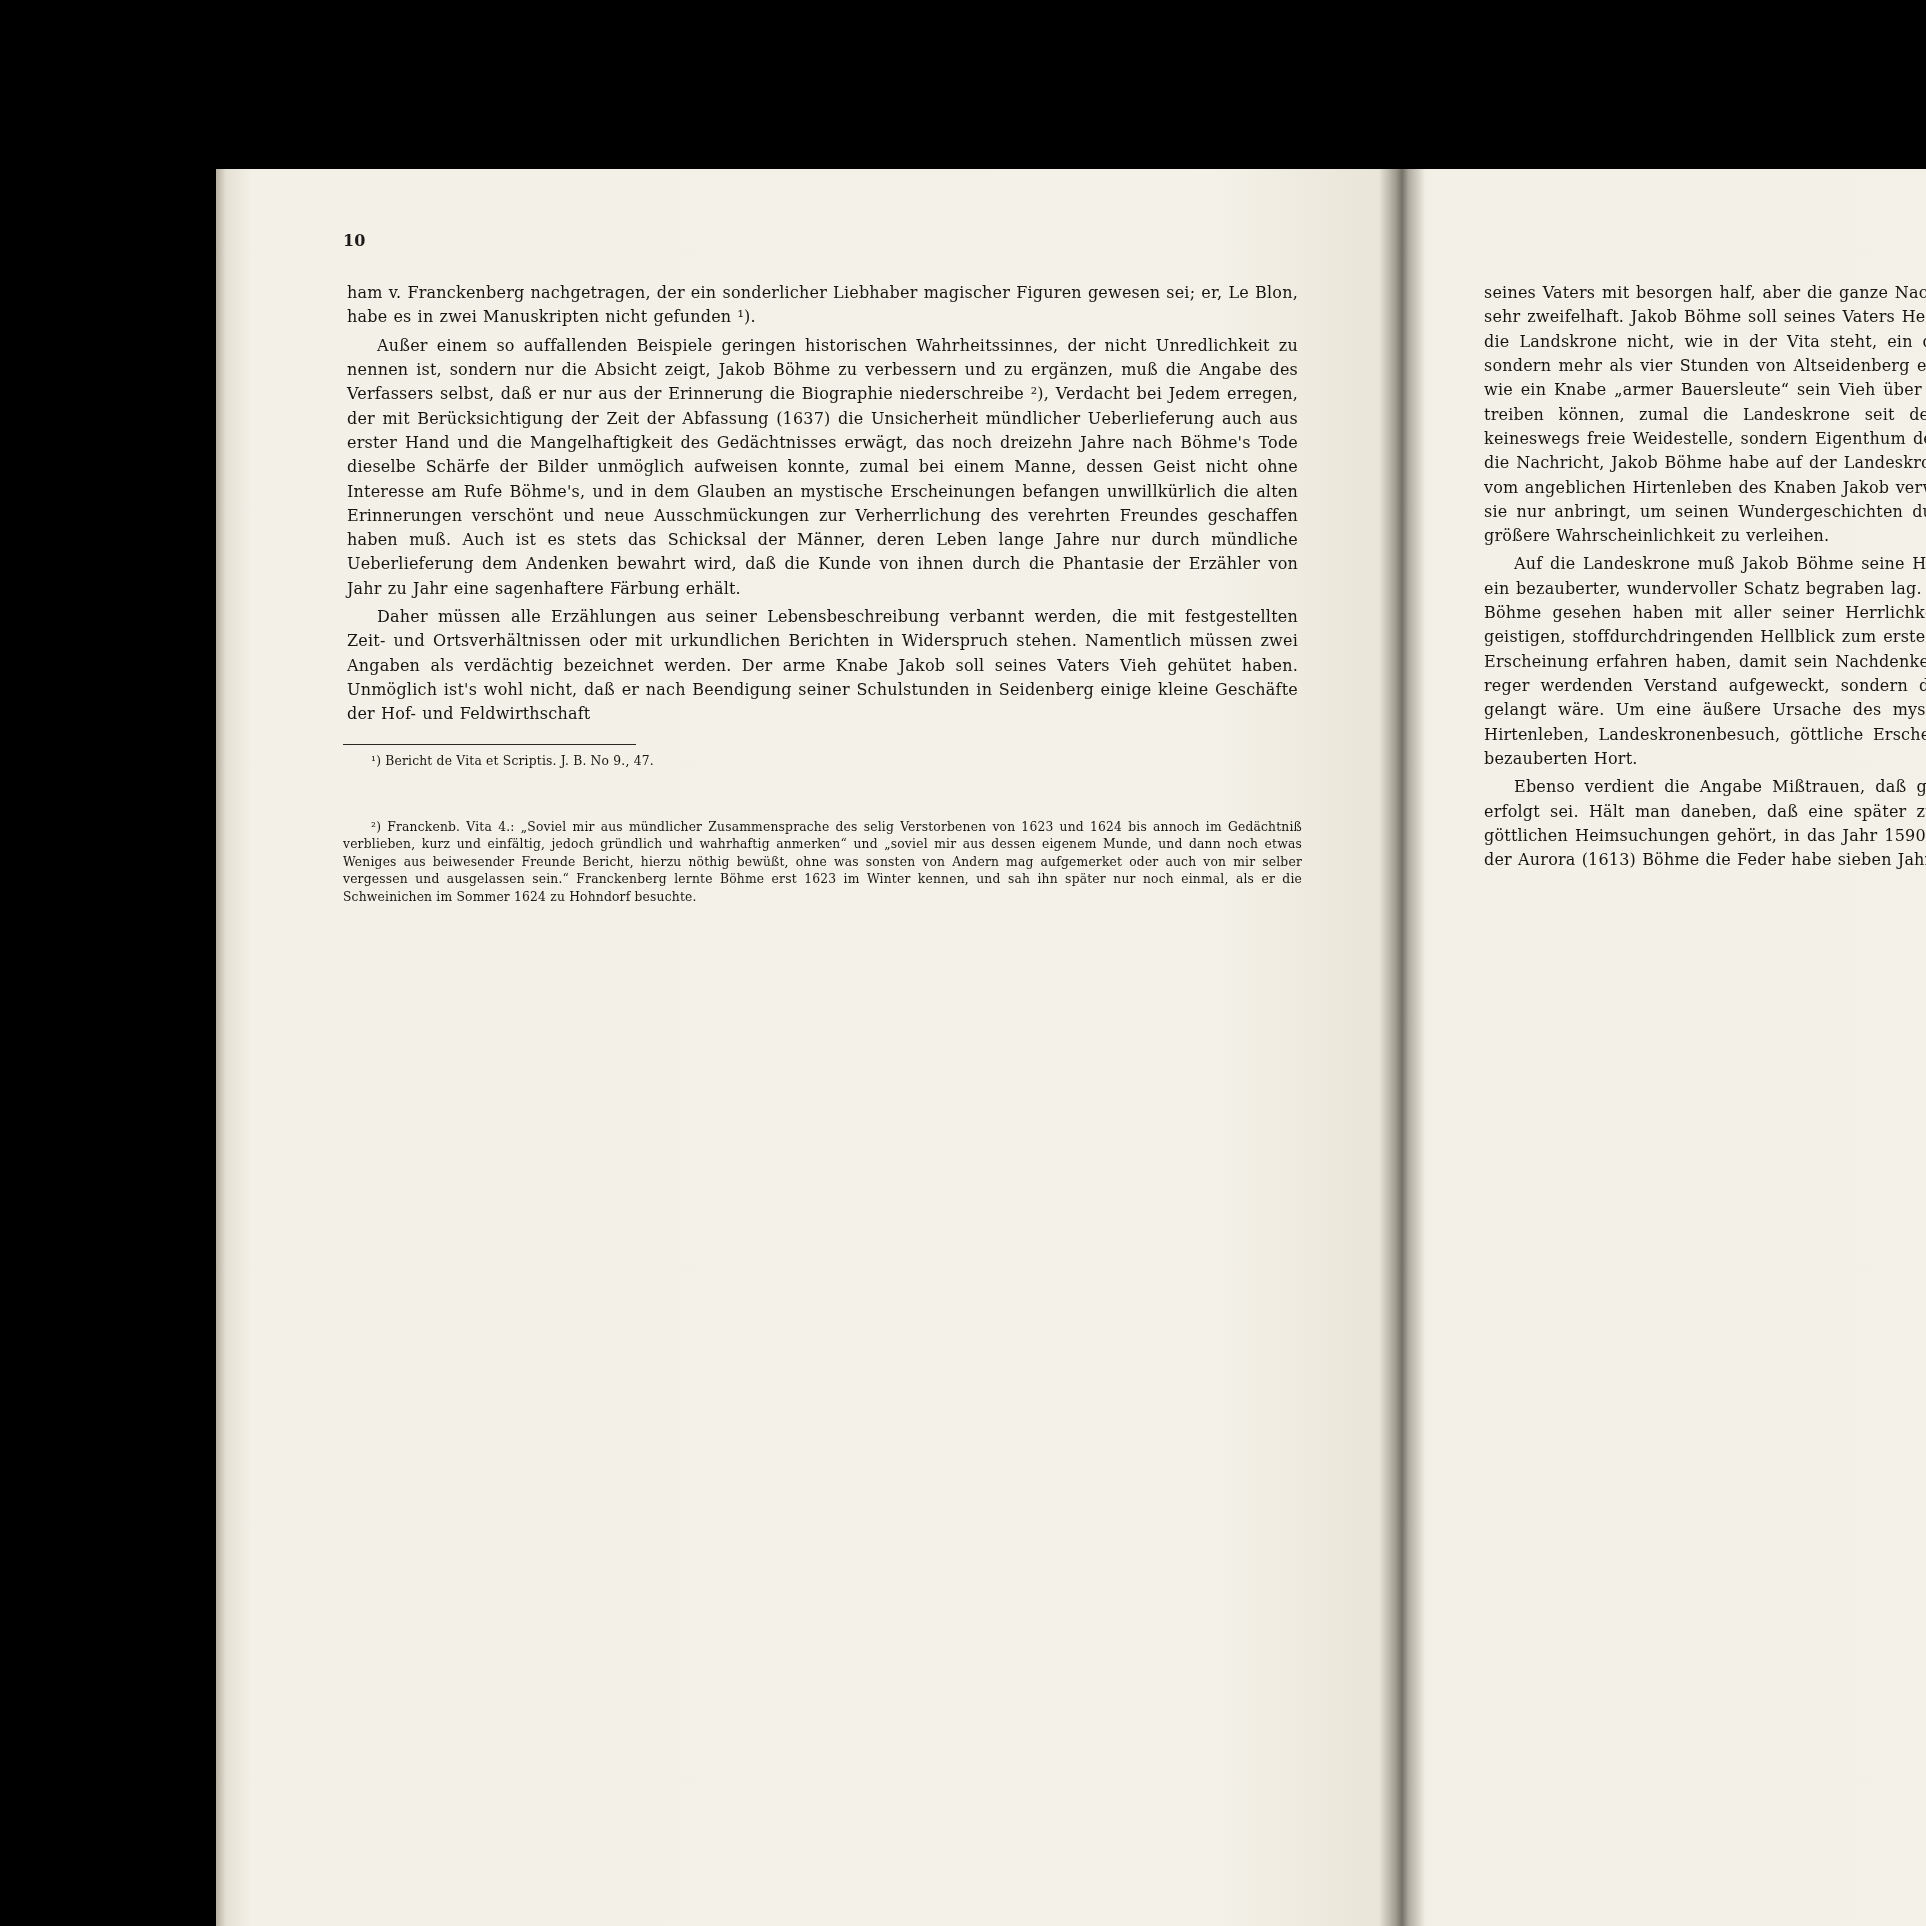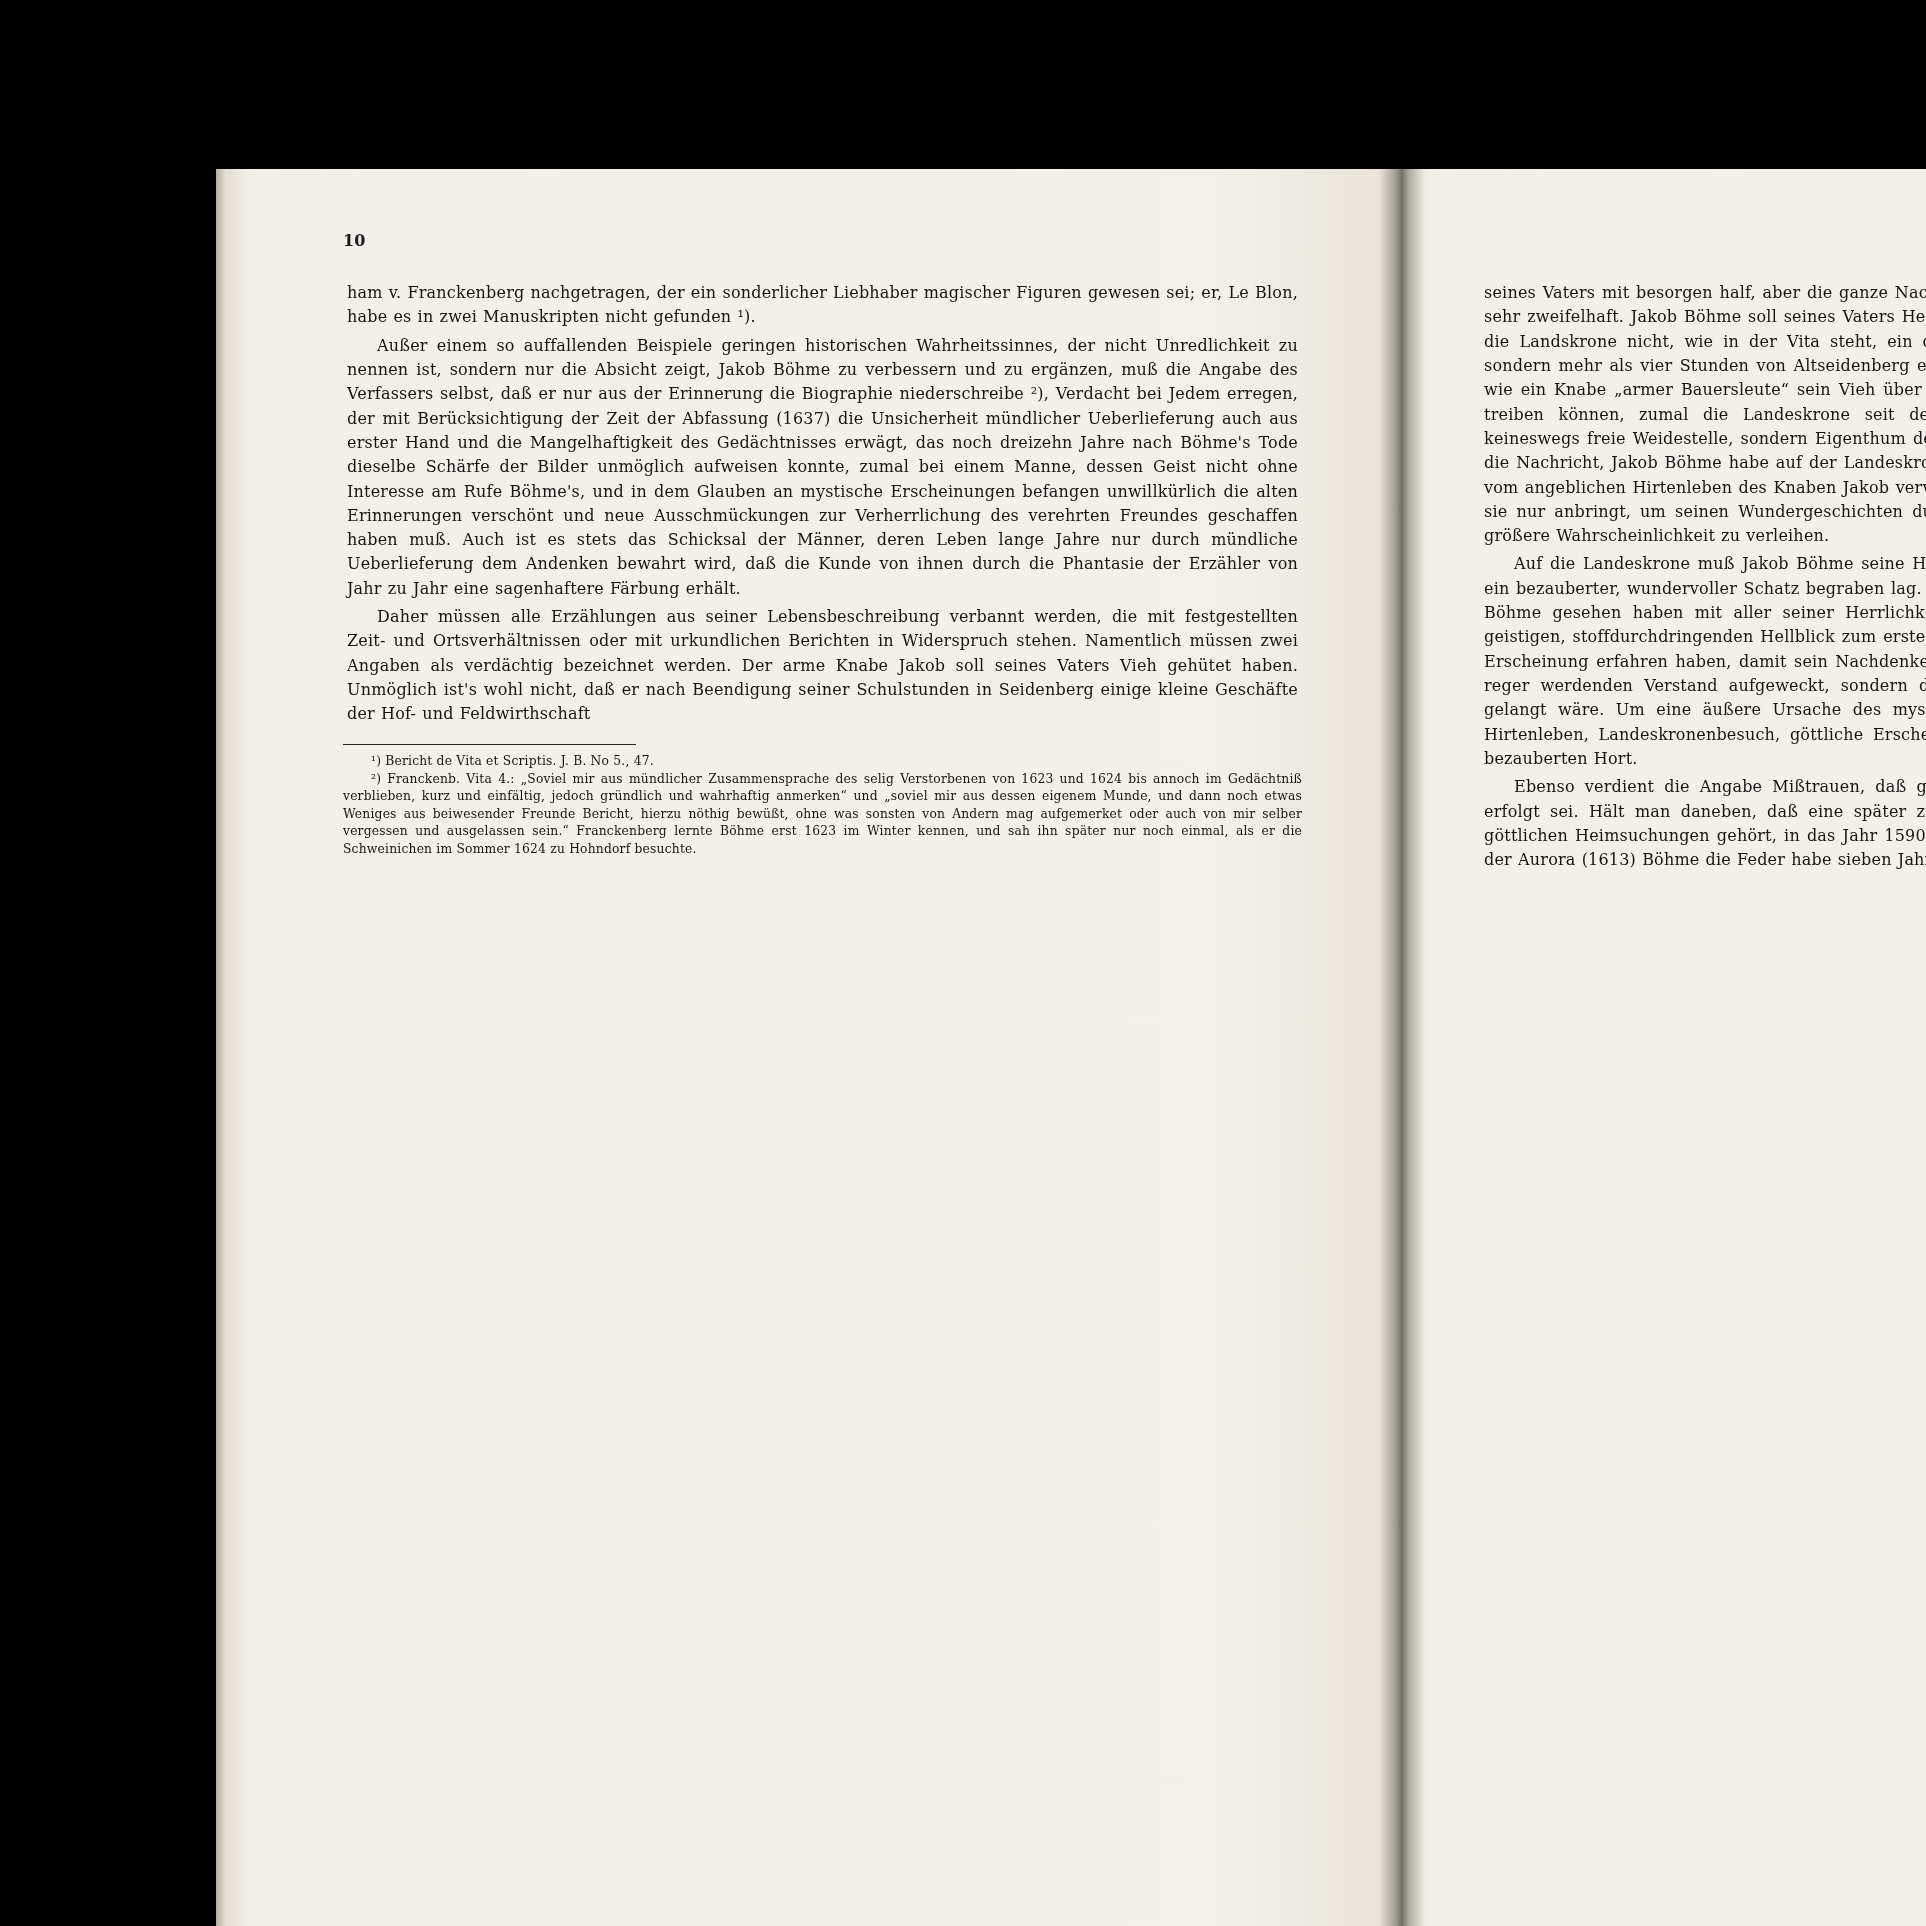--- a/index.html
+++ b/index.html
@@ -93,21 +93,21 @@
   .footnotes {
     font-family: "DejaVu Serif", serif;
     font-size: 12.3px;
     line-height: 1.42;
     color: #17160f;
     text-align: justify;
     letter-spacing: 0.2px;
   }
   .footnotes p { margin: 0; }
   .footnotes p.fn1 { text-indent: 28px; }
-  .footnotes p.fn2 { text-indent: 28px; }
+  .footnotes p.fn2 { text-indent: 28px; margin-top: 48px; }
   .paper-edge-left {
     position: absolute;
     left: 0; top: 0;
     width: 10px; height: 100%;
     background: linear-gradient(to left, rgba(0,0,0,0.0), rgba(90,80,60,0.3));
   }
 </style>
 </head>
 <body>
 
@@ -119,21 +119,21 @@
 
     <div class="body-text">
       <p class="noindent">ham v. Franckenberg nachgetragen, der ein sonderlicher Liebhaber magischer Figuren gewesen sei; er, Le Blon, habe es in zwei Manuskripten nicht gefunden ¹).</p>
       <p>Außer einem so auffallenden Beispiele geringen historischen Wahrheitssinnes, der nicht Unredlichkeit zu nennen ist, sondern nur die Absicht zeigt, Jakob Böhme zu verbessern und zu ergänzen, muß die Angabe des Verfassers selbst, daß er nur aus der Erinnerung die Biographie niederschreibe ²), Verdacht bei Jedem erregen, der mit Berücksichtigung der Zeit der Abfassung (1637) die Unsicherheit mündlicher Ueberlieferung auch aus erster Hand und die Mangelhaftigkeit des Gedächtnisses erwägt, das noch dreizehn Jahre nach Böhme's Tode dieselbe Schärfe der Bilder unmöglich aufweisen konnte, zumal bei einem Manne, dessen Geist nicht ohne Interesse am Rufe Böhme's, und in dem Glauben an mystische Erscheinungen befangen unwillkürlich die alten Erinnerungen verschönt und neue Ausschmückungen zur Verherrlichung des verehrten Freundes geschaffen haben muß. Auch ist es stets das Schicksal der Männer, deren Leben lange Jahre nur durch mündliche Ueberlieferung dem Andenken bewahrt wird, daß die Kunde von ihnen durch die Phantasie der Erzähler von Jahr zu Jahr eine sagenhaftere Färbung erhält.</p>
       <p>Daher müssen alle Erzählungen aus seiner Lebensbeschreibung verbannt werden, die mit festgestellten Zeit- und Ortsverhältnissen oder mit urkundlichen Berichten in Widerspruch stehen. Namentlich müssen zwei Angaben als verdächtig bezeichnet werden. Der arme Knabe Jakob soll seines Vaters Vieh gehütet haben. Unmöglich ist's wohl nicht, daß er nach Beendigung seiner Schulstunden in Seidenberg einige kleine Geschäfte der Hof- und Feldwirthschaft</p>
     </div>
 
     <div class="footnote-rule"></div>
 
     <div class="footnotes">
-      <p class="fn1">¹) Bericht de Vita et Scriptis. J. B. No 5., 47.</p>
+      <p class="fn1">¹) Bericht de Vita et Scriptis. J. B. No 9., 47.</p>
       <p class="fn2">²) Franckenb. Vita 4.: „Soviel mir aus mündlicher Zusammensprache des selig Verstorbenen von 1623 und 1624 bis annoch im Gedächtniß verblieben, kurz und einfältig, jedoch gründlich und wahrhaftig anmerken“ und „soviel mir aus dessen eigenem Munde, und dann noch etwas Weniges aus beiwesender Freunde Bericht, hierzu nöthig bewüßt, ohne was sonsten von Andern mag aufgemerket oder auch von mir selber vergessen und ausgelassen sein.“ Franckenberg lernte Böhme erst 1623 im Winter kennen, und sah ihn später nur noch einmal, als er die Schweinichen im Sommer 1624 zu Hohndorf besuchte.</p>
     </div>
   </div>
 
   <div class="page" id="page-right">
 
     <div class="page-number right">11</div>
 
     <div class="body-text">
       <p class="noindent">seines Vaters mit besorgen half, aber die ganze Nachricht wird durch die Art und Weise der Specialisirung sehr zweifelhaft. Jakob Böhme soll seines Vaters Heerde auf die Landskrone getrieben haben. Nun ist aber die Landskrone nicht, wie in der Vita steht, ein davon (von Seidenberg) nicht weit abgelegener Berg, sondern mehr als vier Stunden von Altseidenberg entfernt. Mit Recht muß man sich darüber verwundern, wie ein Knabe „armer Bauersleute“ sein Vieh über die dazwischenliegende Neiße vier Stunden weit habe treiben können, zumal die Landeskrone seit der Zerstörung der Raubritterburg auf ihrem Gipfel keineswegs freie Weidestelle, sondern Eigenthum der Görlitzer Bürgerschaft war. Falsch ist also jedenfalls die Nachricht, Jakob Böhme habe auf der Landeskrone Vieh gehütet; wir werden aber die ganze Nachricht vom angeblichen Hirtenleben des Knaben Jakob verwerfen müssen, wenn es einleuchtet, daß Franckenberg sie nur anbringt, um seinen Wundergeschichten durch Ortseinzelheiten und Benutzung alter Volkssagen größere Wahrscheinlichkeit zu verleihen.</p>

